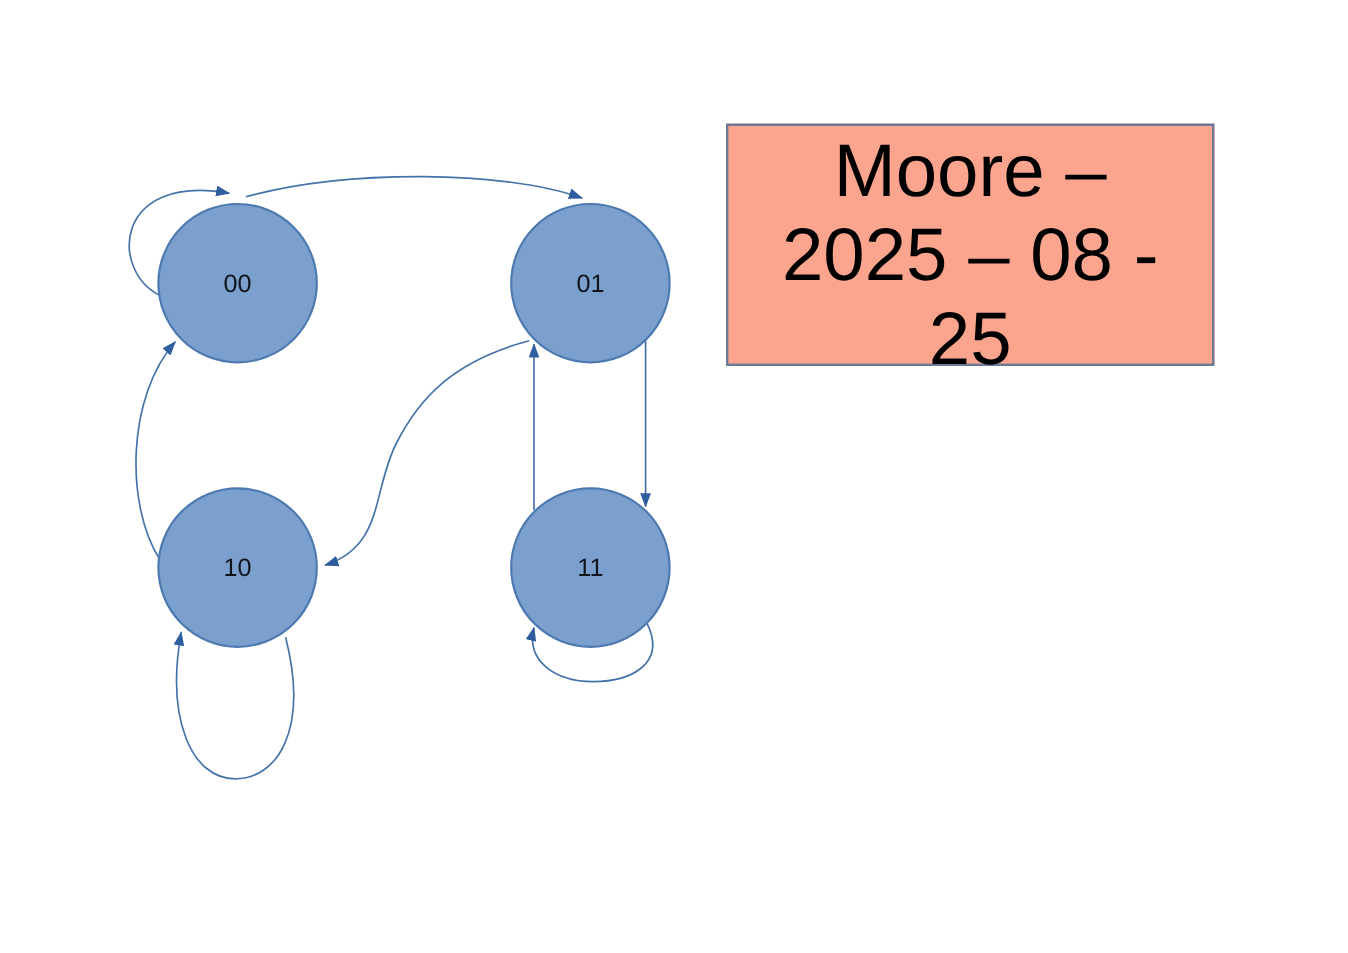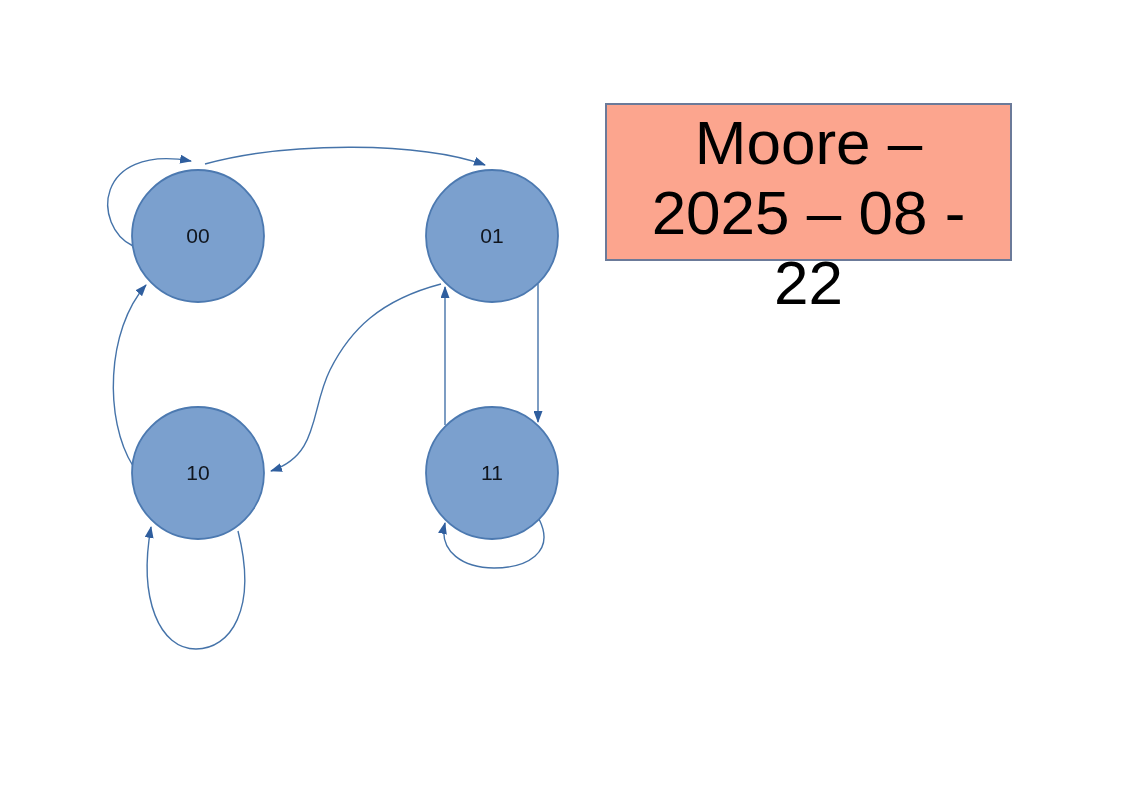--- a/index.html
+++ b/index.html
@@ -34,21 +34,21 @@
     fill: var(--label-color, #10151D);
     font-family: "Liberation Sans", sans-serif;
     font-size: 21px;
     text-anchor: middle;
   }
   .title-box {
     position: absolute;
     left: 605px;
     top: 103px;
     width: 407px;
-    height: 158px;
+    height: 202px;
     box-sizing: border-box;
     border: 2px solid var(--box-border, #6B7A99);
     background: var(--box-fill, #FCA58E);
     color: var(--box-text, #000000);
     text-align: center;
     font-size: 62px;
     line-height: 70px;
     padding-top: 3px;
     white-space: nowrap;
   }
@@ -90,16 +90,16 @@
         <g>
           <circle cx="492" cy="473" r="66" class="node"></circle>
           <text x="492" y="480" class="node-label">11</text>
         </g>
       </g>
   </svg>
 
   <div class="title-box">
     <div>Moore –</div>
     <div>2025 – 08 -</div>
-    <div>22</div>
+    <div>25</div>
   </div>
 
 </div>
 
 </body></html>

